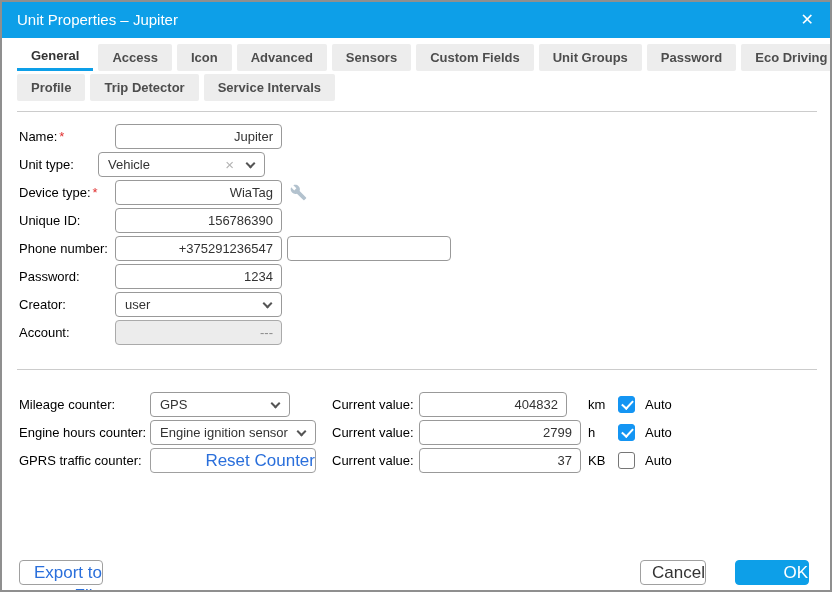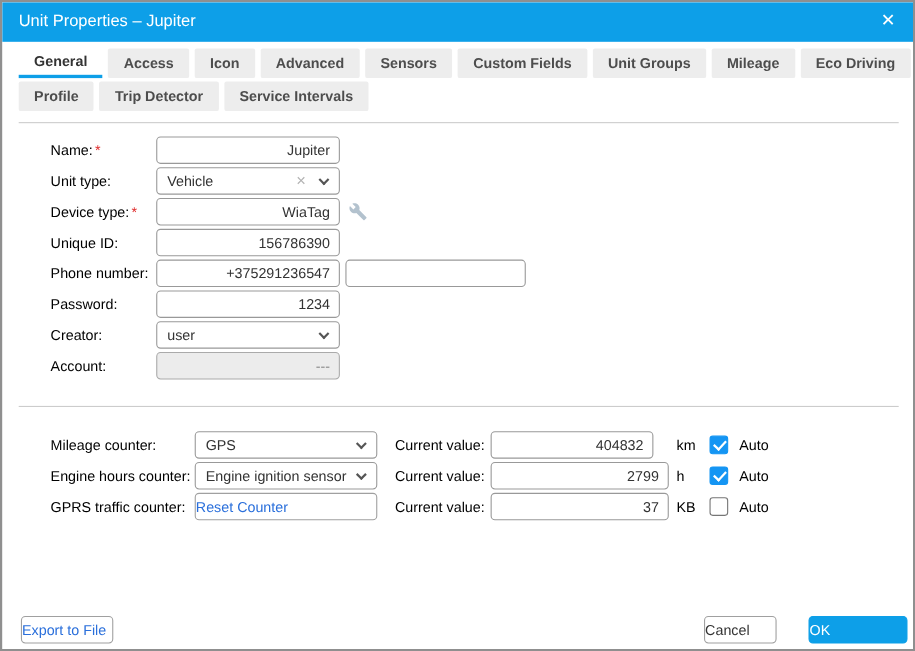--- a/index.html
+++ b/index.html
@@ -16,86 +16,86 @@
   .tabs-row.row1 { top:42px; }
   .tabs-row.row2 { top:72px; }
   .tab { height:27px; line-height:27px; padding:0 14px; background:#ededed; font-size:13px; font-weight:bold; color:#4d4d4d; cursor:pointer; border-radius:2px; white-space:nowrap; }
   .tab.active { background:#fff; color:#333; border-bottom:3px solid #0d9fe8; line-height:24px; border-radius:0; }
 
   .divider { position:absolute; left:15px; width:800px; height:1px; background:#ccc; }
   .divider.d1 { top:109px; }
   .divider.d2 { top:367px; }
 
   
-  .frow { position:absolute; left:0; right:0; height:25px;margin-left:27px; }
+  .frow { position:absolute; left:0; right:0; height:25px; }
   .flabel { position:absolute; left:17px; line-height:25px; font-size:13px; color:#000; white-space:nowrap; }
   .req { color:#e03030; margin-left:2px; }
   .tinput { position:absolute; height:25px; border:1px solid #999; border-radius:4px; padding:0 8px; font-size:13px; color:#333; font-family:"Liberation Sans", sans-serif; background:#fff; outline:none;text-align:right; }
   .tinput:disabled, .tinput.disabled { background:#ececec; color:#8a8a8a; border-color:#aaa; }
 
   
   .selbox { position:absolute; height:25px; border:1px solid #999; border-radius:4px; background:#fff; cursor:pointer; }
   .selbox .selval { position:absolute; left:9px; top:0; line-height:23px; font-size:13px; color:#333; white-space:nowrap; }
   .chev { position:absolute; right:10px; top:7px; width:7px; height:7px; border-right:2px solid #555; border-bottom:2px solid #555; transform:rotate(45deg); }
   .clearx { position:absolute; right:30px; top:0; line-height:23px; font-size:15px; color:#b3b3b3; cursor:pointer; }
 
   .wrench { position:absolute; left:288px; top:4px; cursor:pointer; }
 
   
   .unitlbl { position:absolute; line-height:25px; font-size:13px; color:#000; }
   .checkbox { position:absolute; left:616px; top:4px; width:17px; height:17px; border:1px solid #767676; border-radius:3px; background:#fff; cursor:pointer; }
   .checkbox.checked { background:#1495f3; border-color:#1495f3; }
   .checkbox.checked::after { content:""; position:absolute; left:5px; top:1px; width:5px; height:9px; border:solid #fff; border-width:0 2px 2px 0; transform:rotate(43deg); }
   .autolbl { position:absolute; left:643px; line-height:25px; font-size:13px; color:#000; }
 
-  .btn { position:absolute; height:25px; border:1px solid #a0a0a0; border-radius:4px; background:#fff; font-size:13px; font-family:"Liberation Sans", sans-serif; cursor:pointer; text-align:left; line-height:23px; }
+  .btn { position:absolute; height:25px; border:1px solid #a0a0a0; border-radius:4px; background:#fff; font-size:17px; font-family:"Liberation Sans", sans-serif; cursor:pointer; text-align:right; line-height:23px; }
   .btn.blue-text { color:#2a6fdb; }
   .btn-reset { left:148px; top:0; width:166px; }
   .btn-export { left:17px; top:558px; width:84px; }
   .btn-cancel { left:638px; top:558px; width:66px; color:#333; }
-  .btn-ok { left:733px; top:558px; width:90px; background:#0d9fe8; border-color:#0d9fe8; color:#fff; }
+  .btn-ok { left:733px; top:558px; width:74px; background:#0d9fe8; border-color:#0d9fe8; color:#fff; }
 </style>
 </head>
 <body>
 
 <div class="dialog">
 
   <div class="titlebar">
     <span class="title">Unit Properties – Jupiter</span>
     <span class="close">✕</span>
   </div>
 
   <div class="tabs-row row1">
     <div class="tab active">General</div>
     <div class="tab">Access</div>
     <div class="tab">Icon</div>
     <div class="tab">Advanced</div>
     <div class="tab">Sensors</div>
     <div class="tab">Custom Fields</div>
     <div class="tab">Unit Groups</div>
-    <div class="tab">Mileage</div>
+    <div class="tab">Password</div>
     <div class="tab">Eco Driving</div>
   </div>
 
   <div class="tabs-row row2">
     <div class="tab">Profile</div>
     <div class="tab">Trip Detector</div>
     <div class="tab">Service Intervals</div>
   </div>
 
   <div class="divider d1"></div>
 
   <div class="frow" style="top:122px">
     <span class="flabel"><span>Name:</span><span class="req">*</span></span>
     <input class="tinput" style="left: 113px; width: 167px;" value="Jupiter">
   </div>
 
   <div class="frow" style="top:150px">
     <span class="flabel">Unit type:</span>
-    <div class="selbox" style="left:113px;width:167px">
+    <div class="selbox" style="left:96px;width:167px">
       <span class="selval">Vehicle</span>
       <span class="clearx">×</span>
       <span class="chev"></span>
     </div>
   </div>
 
   <div class="frow" style="top:178px">
     <span class="flabel"><span>Device type:</span><span class="req">*</span></span>
     <input class="tinput" style="left: 113px; width: 167px;" value="WiaTag">
     <span class="wrench">
@@ -131,21 +131,21 @@
     <div class="selbox" style="left:113px;width:167px">
       <span class="selval">user</span>
       <span class="chev"></span>
     </div>
   </div>
 
   <div class="divider d2"></div>
 
   <div class="frow" style="top:390px">
     <span class="flabel">Mileage counter:</span>
-    <div class="selbox" style="left:148px;width:166px">
+    <div class="selbox" style="left:148px;width:140px">
       <span class="selval">GPS</span>
       <span class="chev"></span>
     </div>
     <span class="unitlbl" style="left:330px">Current value:</span>
     <input class="tinput" style="left: 417px; width: 148px;" value="404832">
     <span class="unitlbl" style="left:586px">km</span>
     <span class="checkbox checked"></span>
     <span class="autolbl">Auto</span>
   </div>
 

